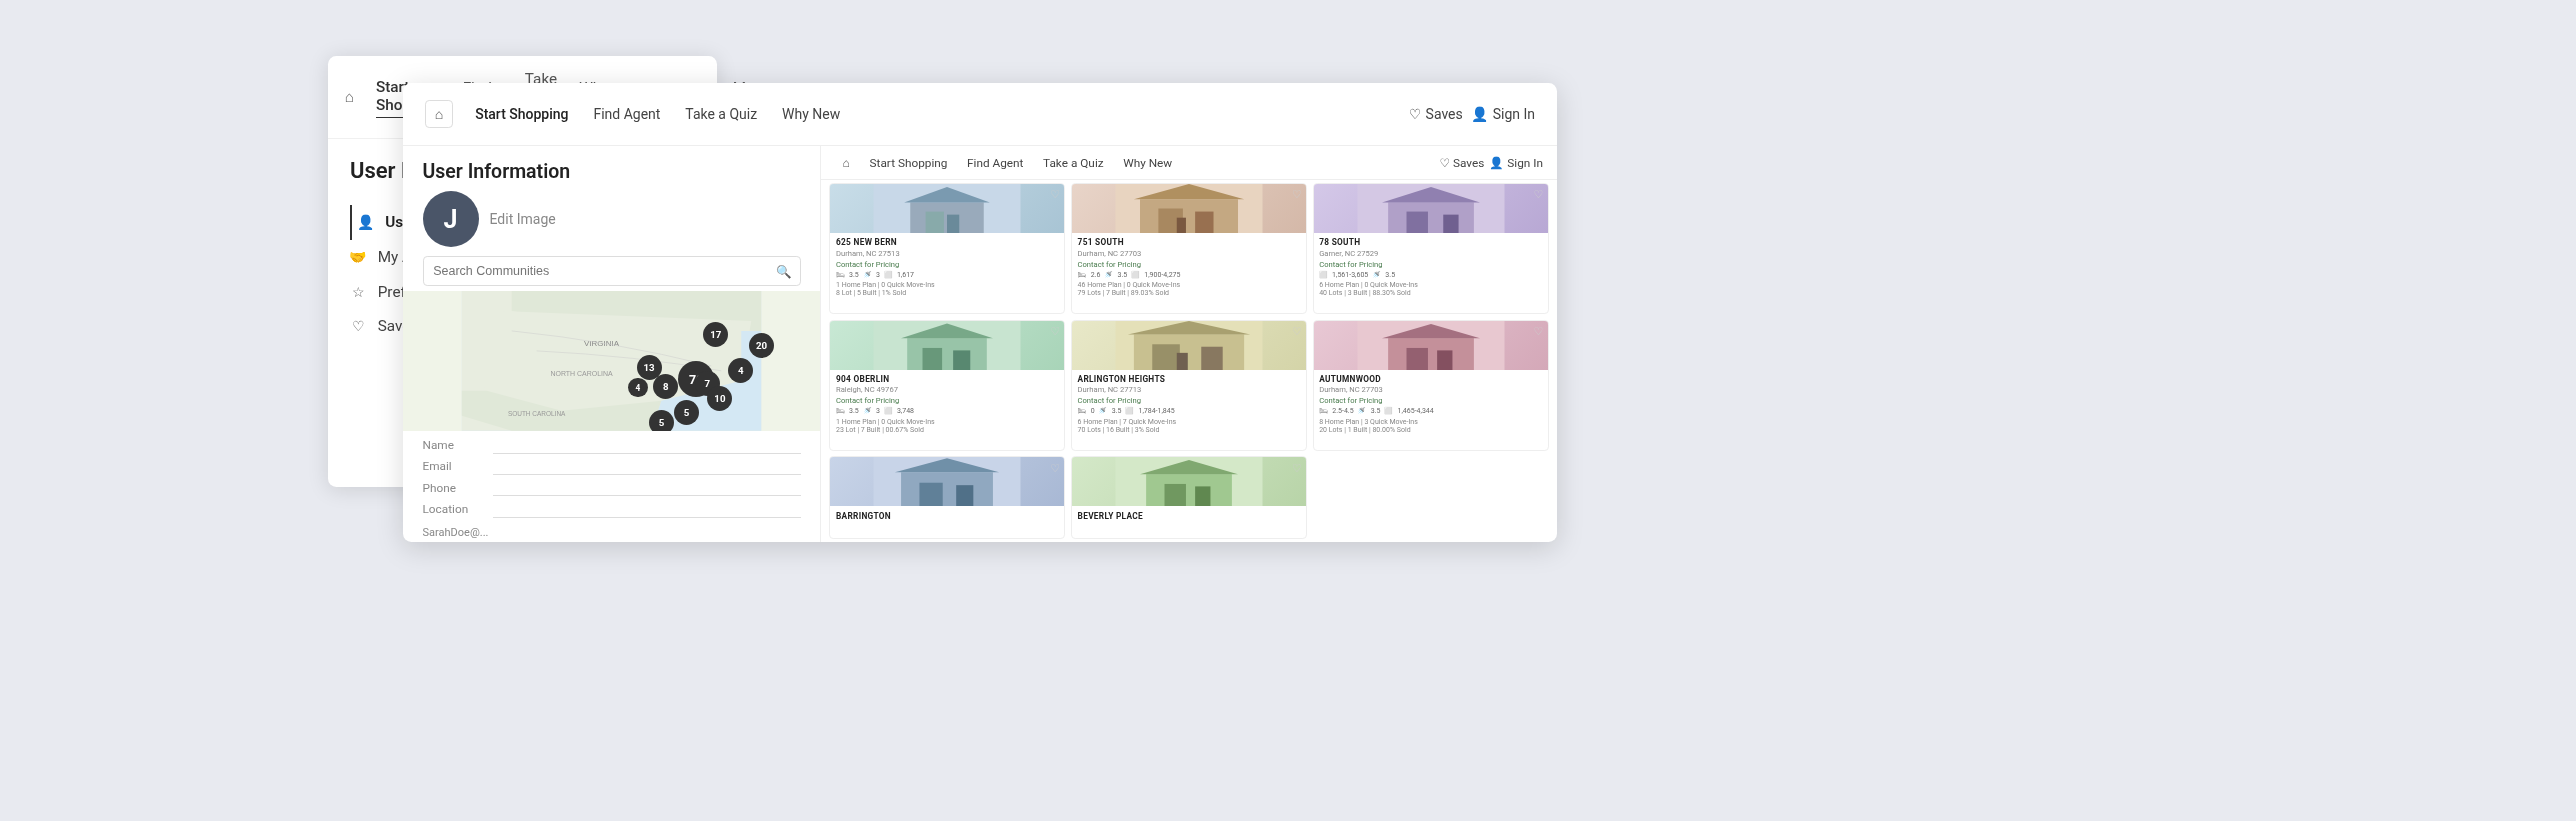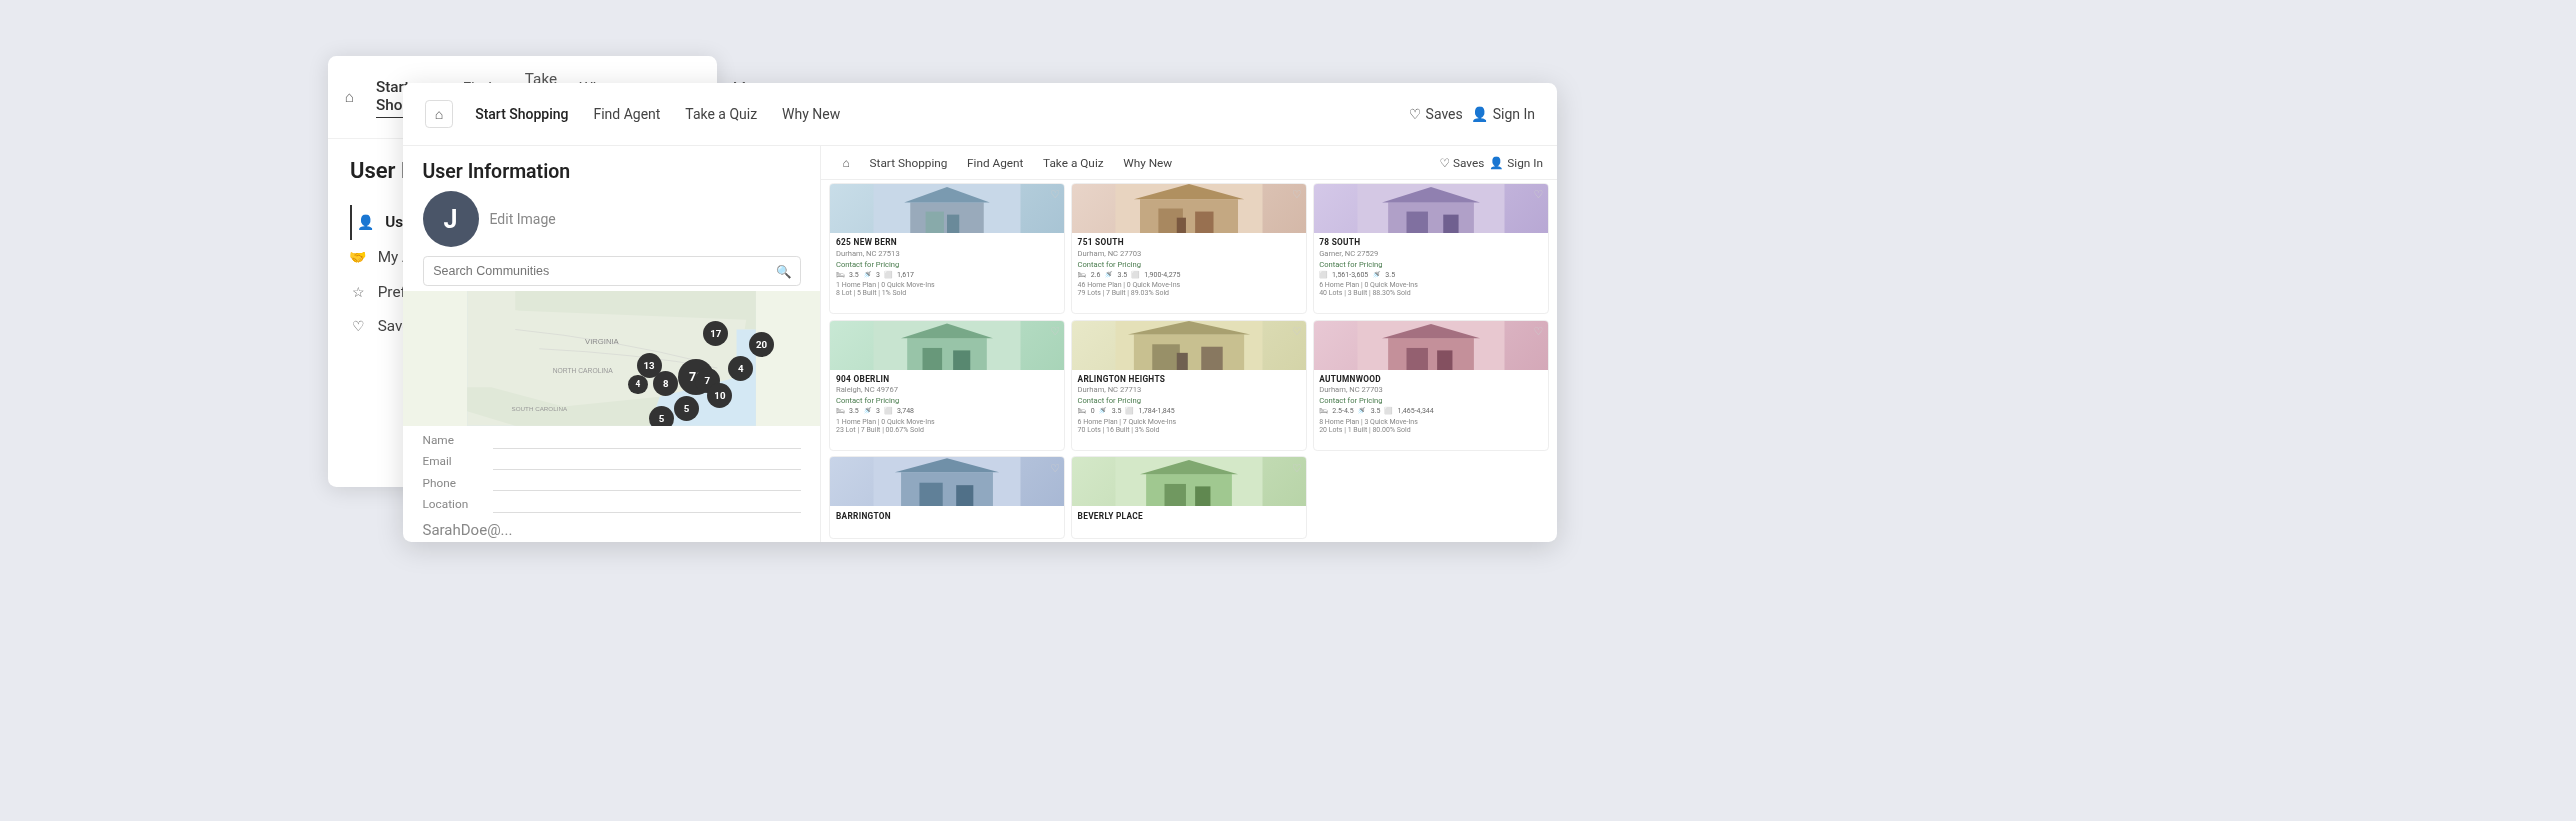--- a/index.html
+++ b/index.html
@@ -655,21 +655,21 @@
             <span class="form-label">Phone</span>
             <input style="flex: 1 1 0%; border-top: none; border-right: none; border-left: none; border-image: initial; border-bottom: 0.7px solid rgb(221, 221, 221); font-size: 11px; outline: none; padding: 1.4px 0px;" type="tel">
           </div>
           <div class="form-row">
             <span class="form-label">Location</span>
             <input style="flex: 1 1 0%; border-top: none; border-right: none; border-left: none; border-image: initial; border-bottom: 0.7px solid rgb(221, 221, 221); font-size: 11px; outline: none; padding: 1.4px 0px;" type="text">
           </div>
         </div>
 
 
-        <div style="padding:2.8px 19.5px;font-size:15px;color:#888;">SarahDoe@...</div>
+        <div style="padding:2.8px 19.5px;font-size:11px;color:#888;">SarahDoe@...</div>
       </div>
 
       <div class="communities-section">
         <div class="communities-wrapper">
 
           <div class="inner-panel-header">
             <div class="inner-nav-home">⌂</div>
             <div class="inner-nav-link">Start Shopping</div>
             <div class="inner-nav-link">Find Agent</div>
             <div class="inner-nav-link">Take a Quiz</div>

